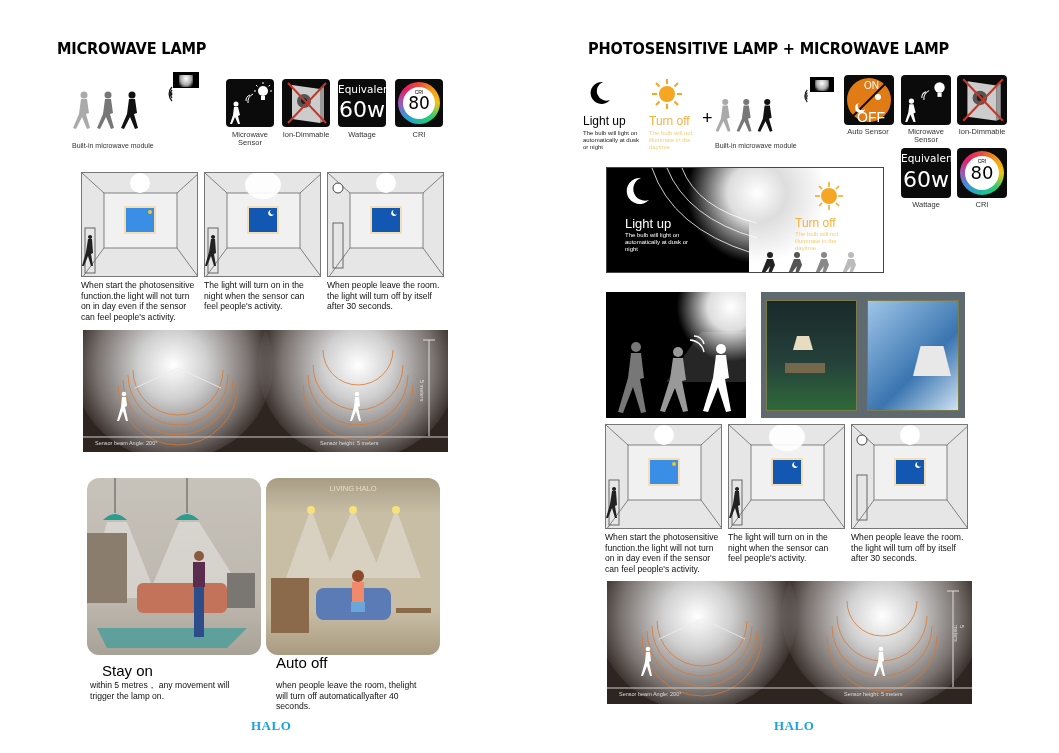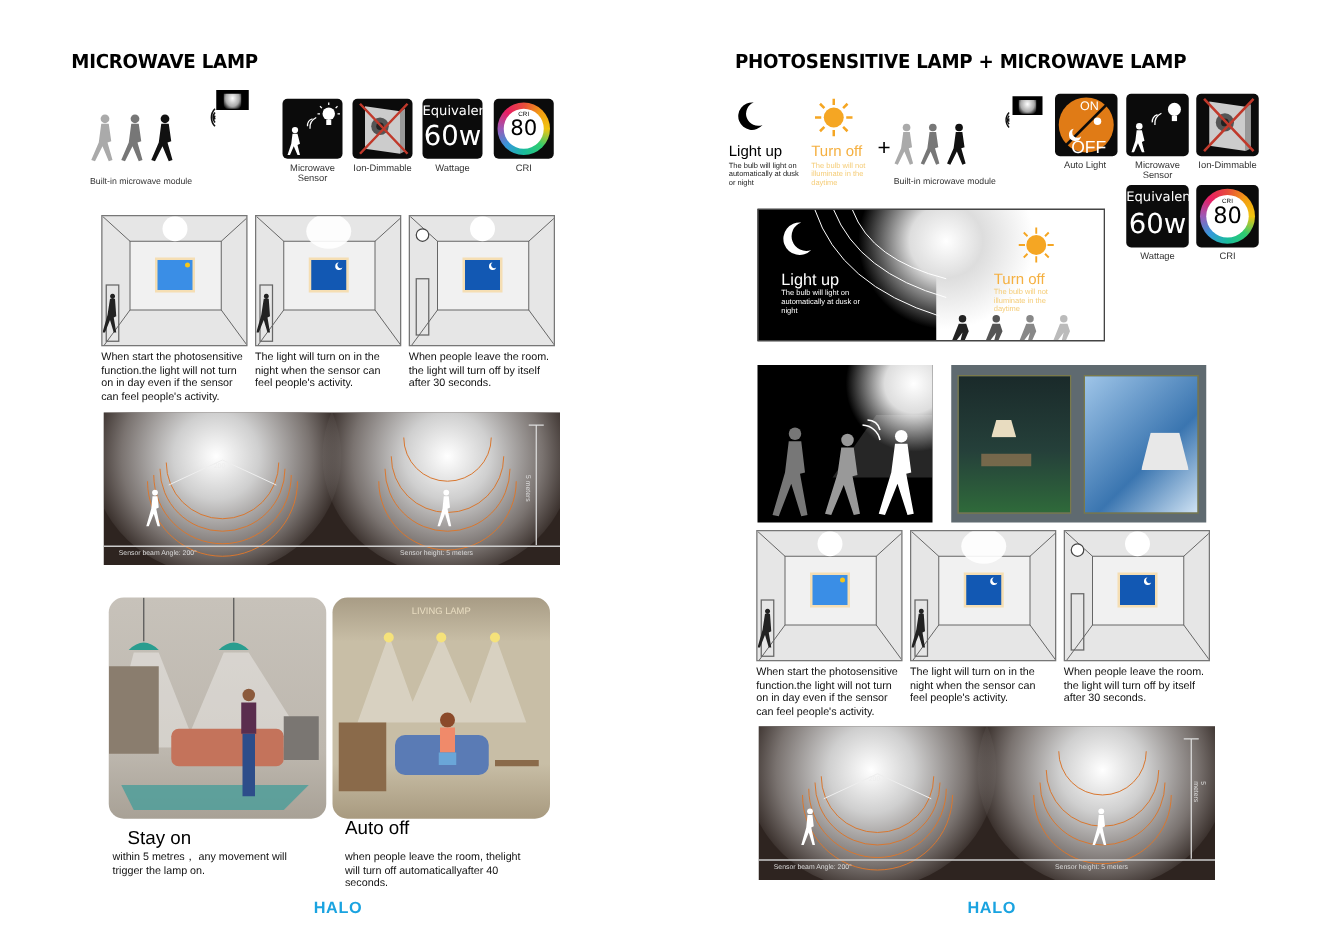--- a/index.html
+++ b/index.html
@@ -11,21 +11,21 @@
 .icon-tile{width:48px;height:48px;background:#0b0b0b;border-radius:4px;position:absolute;overflow:hidden}
 .icon-label{position:absolute;font-size:7.5px;color:#333;text-align:center;line-height:8px;width:60px}
 .room{position:absolute;width:117px;height:105px;background:#e6e6e6;border:1px solid #777;overflow:hidden}
 .room svg{position:absolute;left:0;top:0}
 .roomtext{position:absolute;font-size:8.6px;line-height:10.5px;color:#111;width:120px}
 .beam{position:absolute;background:#2e2420;overflow:hidden}
 .beamtext{position:absolute;font-size:5.5px;color:#ddd}
 .illus{position:absolute;border-radius:12px;overflow:hidden}
 .bigtitle{position:absolute;font-size:15px;color:#000}
 .desc{position:absolute;font-size:8.6px;line-height:10.5px;color:#111}
-.halo{position:absolute;font-family:Liberation Sans, sans-serif;font-weight:bold;font-size:13px;color:#1aa3e0;letter-spacing:0.5px}
+.halo{position:absolute;font-family:Liberation Serif, serif;font-weight:bold;font-size:13px;color:#1aa3e0;letter-spacing:0.5px}
 </style>
 </head>
 <body>
 
 <div>
 
   <div class="abs h1" style="left:57px;top:40px">MICROWAVE LAMP</div>
 
   <div class="abs" style="left:70px;top:90px;width:80px;height:50px">
     <svg width="80" height="50" viewBox="0 0 80 50">
@@ -187,21 +187,21 @@
       <rect x="0" y="55" width="40" height="70" fill="#8a7d6e"></rect>
       <rect x="50" y="105" width="90" height="30" rx="6" fill="#c4735b"></rect>
       <rect x="140" y="95" width="28" height="35" fill="#7a7672"></rect>
       <path d="M10 150h150l-20 20H20z" fill="#4a9e9a" opacity="0.8"></path>
       <circle cx="112" cy="78" r="5" fill="#8b5a3c"></circle>
         <rect x="106" y="84" width="12" height="25" fill="#5a2d4e"></rect>
         <rect x="107" y="109" width="10" height="50" fill="#2d4d8a"></rect>
     </svg>
   </div>
   <div class="illus" style="left:266px;top:478px;width:174px;height:177px;background:linear-gradient(#a89c85 0%,#c8bea6 20%,#c8bea6 75%,#a89a7f 100%)">
-    <div style="position:absolute;left:0;top:6px;width:174px;text-align:center;font-size:7.5px;color:#e8dcc0">LIVING LAMP</div>
+    <div style="position:absolute;left:0;top:6px;width:174px;text-align:center;font-size:7.5px;color:#e8dcc0">LIVING HALO</div>
     <svg width="174" height="177">
       <path d="M45 30l-25 70h50zM87 30l-30 70h60zM130 30l-25 70h50z" fill="#fff" opacity="0.3"></path>
       <circle cx="45" cy="32" r="4" fill="#f5e27a"></circle>
         <circle cx="87" cy="32" r="4" fill="#f5e27a"></circle>
         <circle cx="130" cy="32" r="4" fill="#f5e27a"></circle>
       <rect x="5" y="100" width="38" height="55" fill="#8a6a4a"></rect>
       <rect x="50" y="110" width="75" height="32" rx="8" fill="#5a7bb5"></rect>
       <rect x="130" y="130" width="35" height="5" fill="#8a6a4a"></rect>
       <circle cx="92" cy="98" r="6" fill="#8b4a2a"></circle>
         <rect x="86" y="104" width="12" height="20" fill="#f08a6a"></rect>
@@ -275,21 +275,21 @@
   <div class="icon-tile" style="left:844px;top:75px;width:50px;height:50px">
     <div style="position:absolute;left:3px;top:3px;width:44px;height:44px;border-radius:50%;background:#e07b16"></div>
     <svg width="50" height="50" style="position:absolute;left:0;top:0">
         <path d="M8 42L42 8" stroke="#0b0b0b" stroke-width="2"></path>
         <path d="M15 28a5 5 0 1 0 6 6a4 4 0 1 1-6-6z" fill="#fff"></path>
         <circle cx="34" cy="22" r="3" fill="#fff"></circle>
       </svg>
     <div style="position:absolute;left:20px;top:5px;font-size:10px;color:#fff">ON</div>
     <div style="position:absolute;left:13px;top:34px;font-size:14px;color:#fff">OFF</div>
   </div>
-  <div class="icon-label" style="left:838px;top:128px">Auto  Light</div>
+  <div class="icon-label" style="left:838px;top:128px">Auto  Sensor</div>
 
   <div class="icon-tile" style="left:901px;top:75px;width:50px;height:50px">
     <svg width="50" height="50" viewBox="0 0 48 48">
       <circle cx="10" cy="25" r="2.5" fill="#fff"></circle>
         <path d="M8 28h4l2 8-2 1 2 8h-2l-3-7-3 7H4l3-9z" fill="#fff"></path>
       <g fill="none" stroke="#fff" stroke-width="1">
           <path d="M20 22a6 6 0 0 1 4-6"></path>
           <path d="M22 24a9 9 0 0 1 5-9"></path>
         </g>
       <circle cx="37" cy="12" r="5" fill="#fff"></circle>

